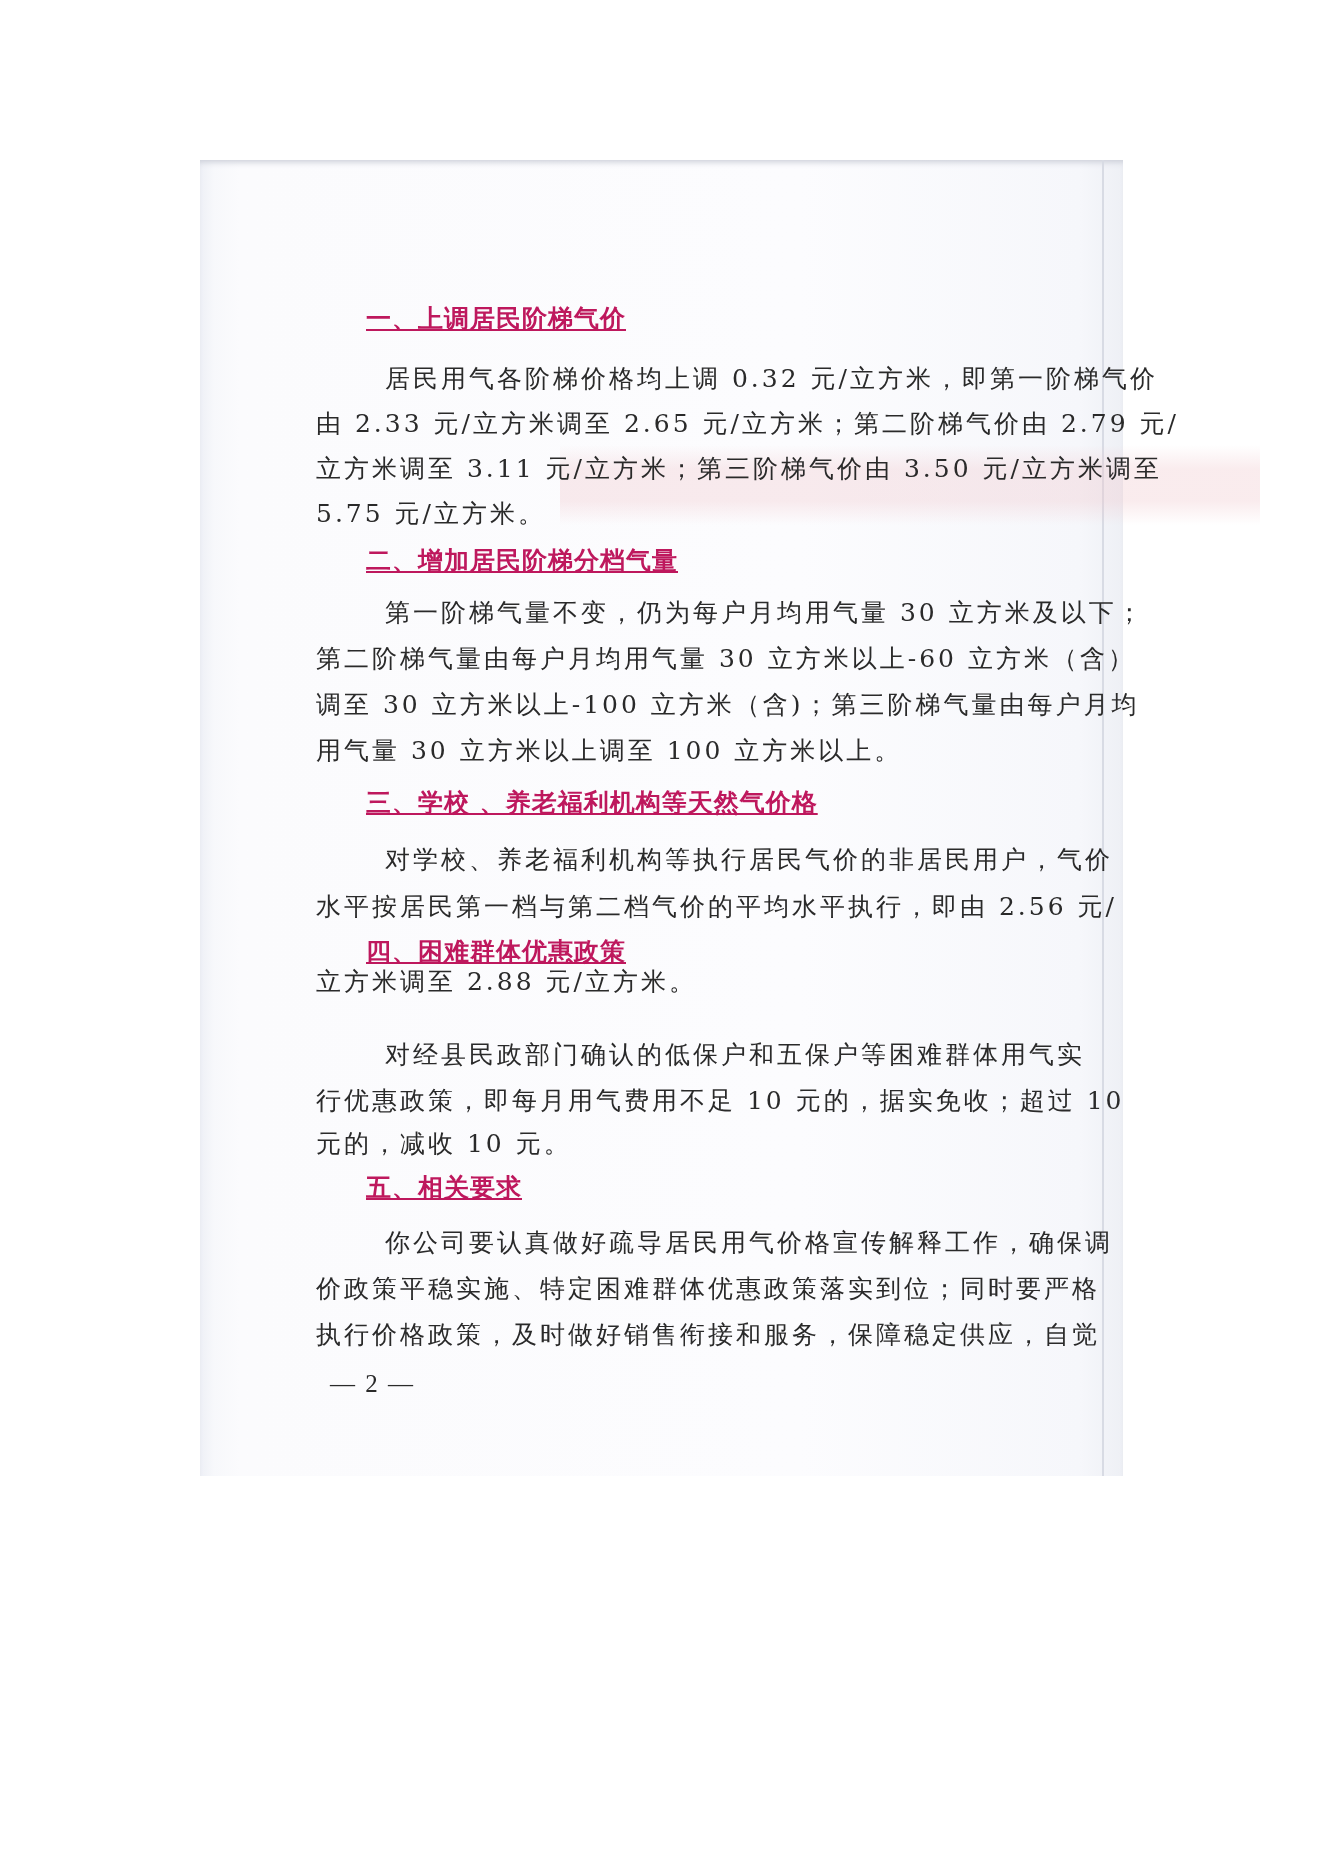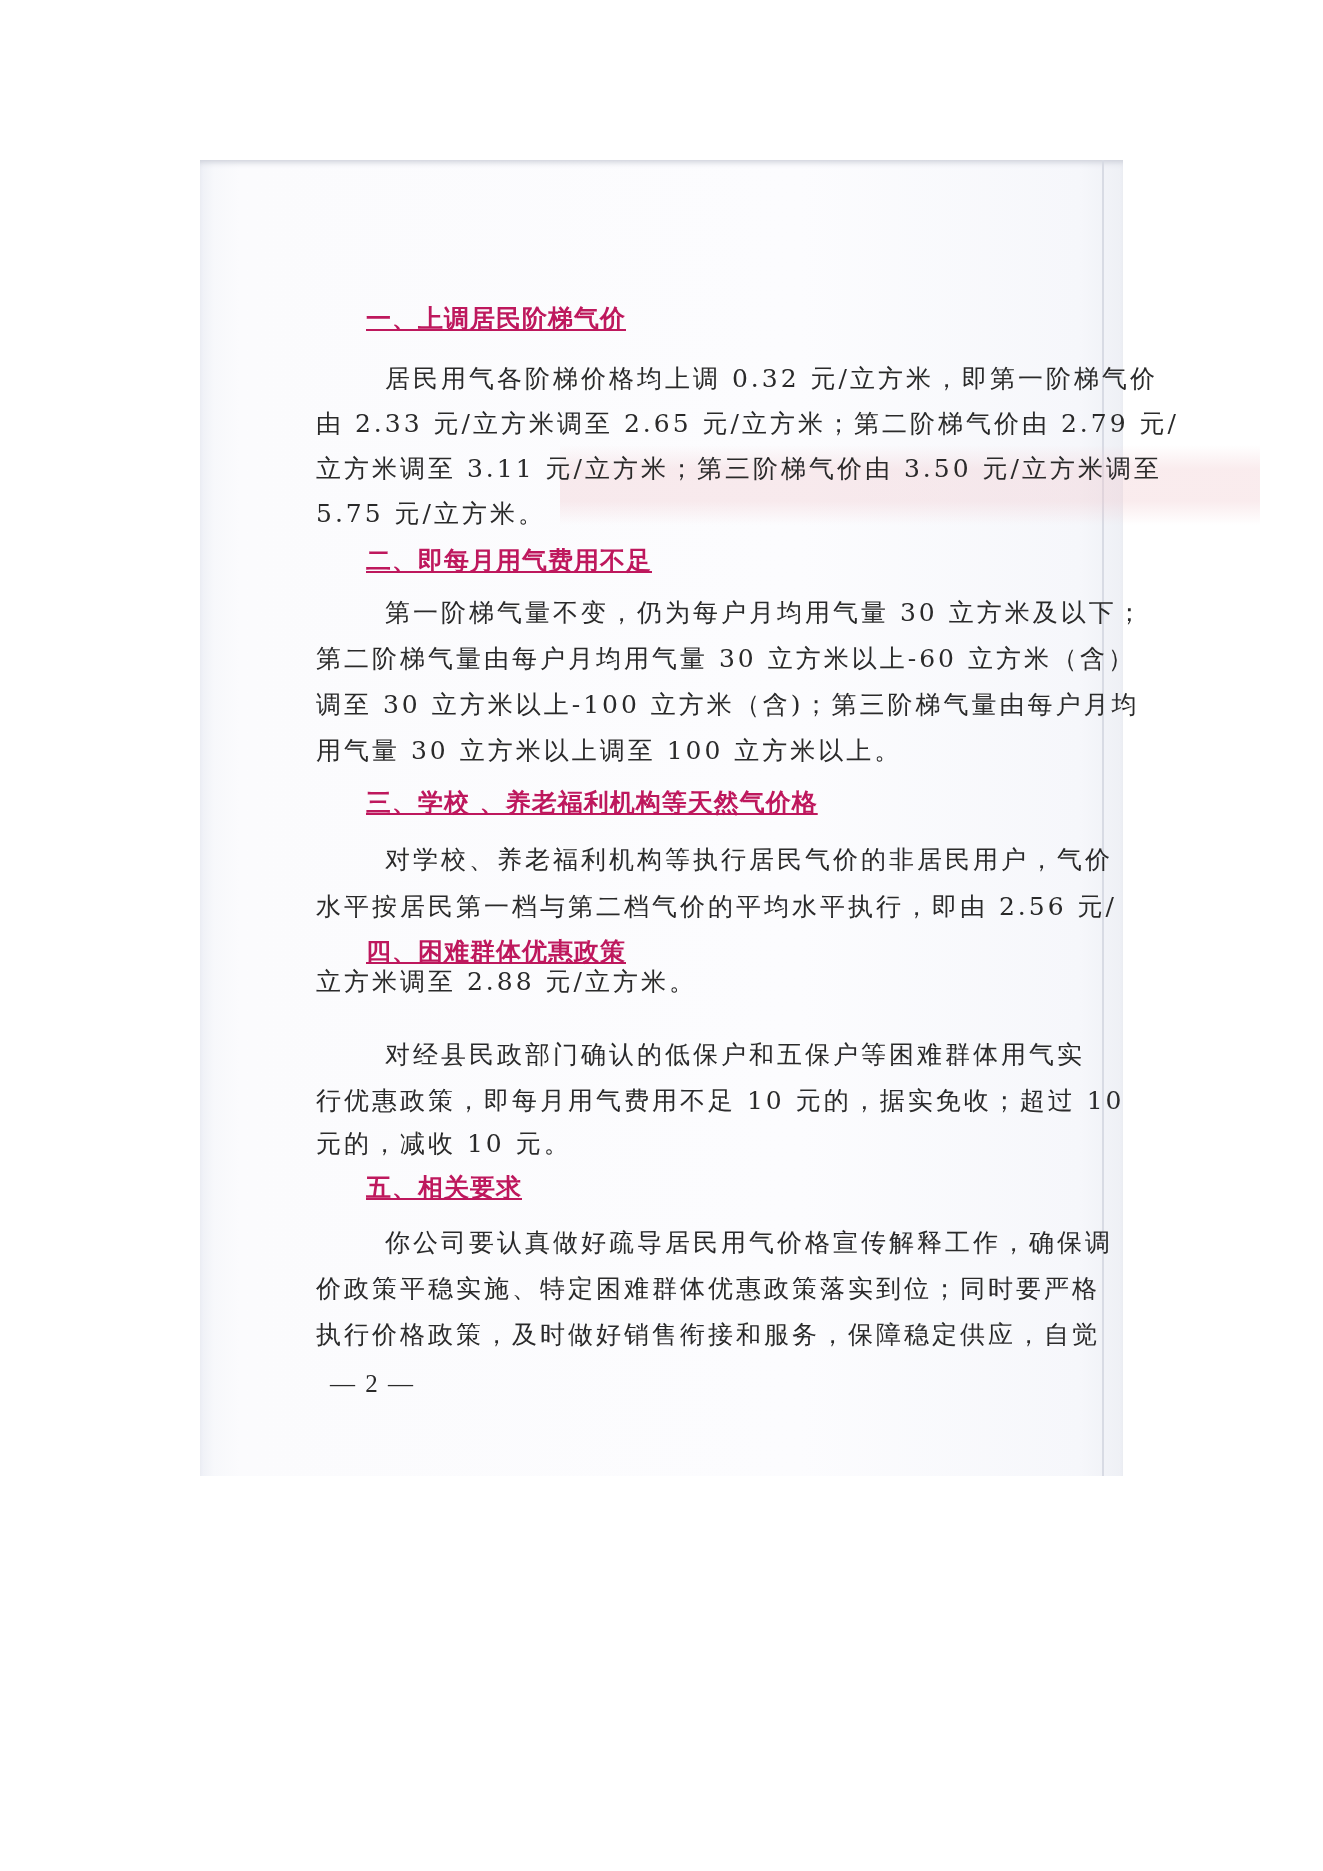--- a/index.html
+++ b/index.html
@@ -43,21 +43,21 @@
   <div class="fold"></div>
   <div class="bleed"></div>
 </div>
 
 <div class="heading" style="top:302px">一、上调居民阶梯气价</div>
 <div class="line first" style="top:362px">居民用气各阶梯价格均上调 0.32 元/立方米，即第一阶梯气价</div>
 <div class="line" style="top:407px">由 2.33 元/立方米调至 2.65 元/立方米；第二阶梯气价由 2.79 元/</div>
 <div class="line" style="top:452px">立方米调至 3.11 元/立方米；第三阶梯气价由 3.50 元/立方米调至</div>
 <div class="line last" style="top:497px">5.75 元/立方米。</div>
 
-<div class="heading" style="top:544px">二、即每月用气费用不足</div>
+<div class="heading" style="top:544px">二、增加居民阶梯分档气量</div>
 <div class="line first" style="top:596px">第一阶梯气量不变，仍为每户月均用气量 30 立方米及以下；</div>
 <div class="line" style="top:642px">第二阶梯气量由每户月均用气量 30 立方米以上-60 立方米（含）</div>
 <div class="line" style="top:688px">调至 30 立方米以上-100 立方米（含)；第三阶梯气量由每户月均</div>
 <div class="line last" style="top:734px">用气量 30 立方米以上调至 100 立方米以上。</div>
 
 <div class="heading" style="top:786px">三、学校 、养老福利机构等天然气价格</div>
 <div class="line first" style="top:843px">对学校、养老福利机构等执行居民气价的非居民用户，气价</div>
 <div class="line" style="top:890px">水平按居民第一档与第二档气价的平均水平执行，即由 2.56 元/</div>
 <div class="line last" style="top:965px">立方米调至 2.88 元/立方米。</div>
 

